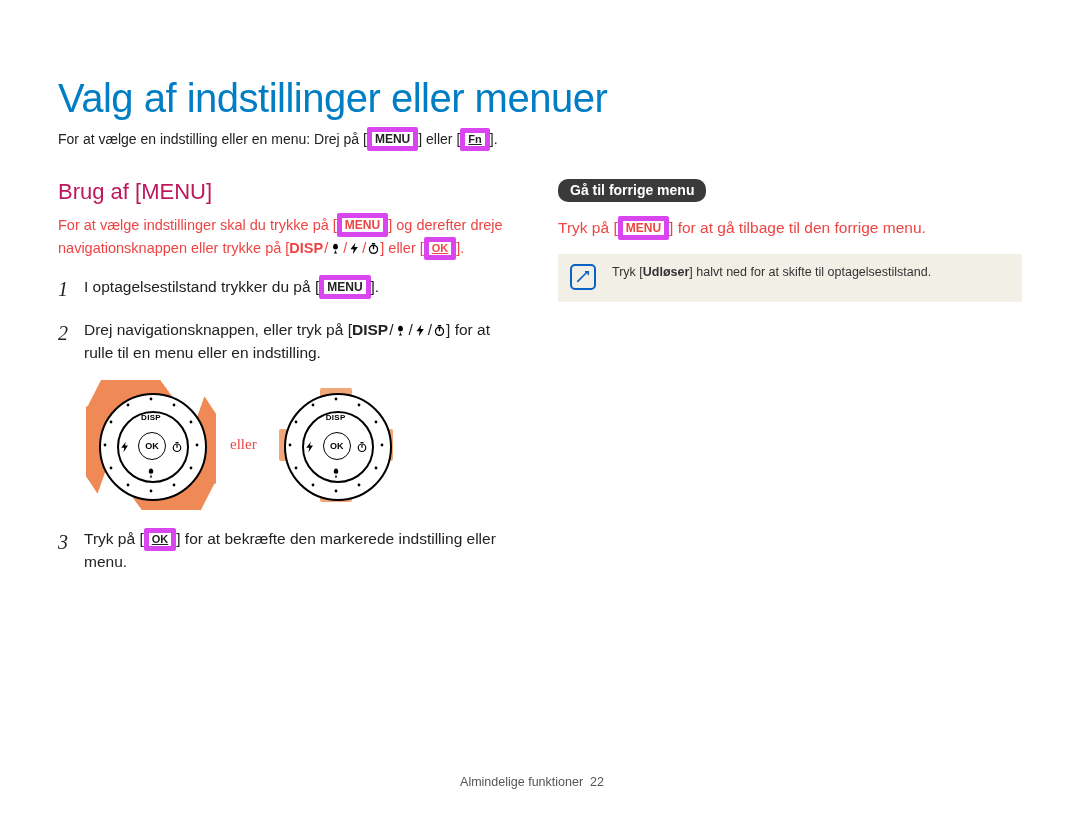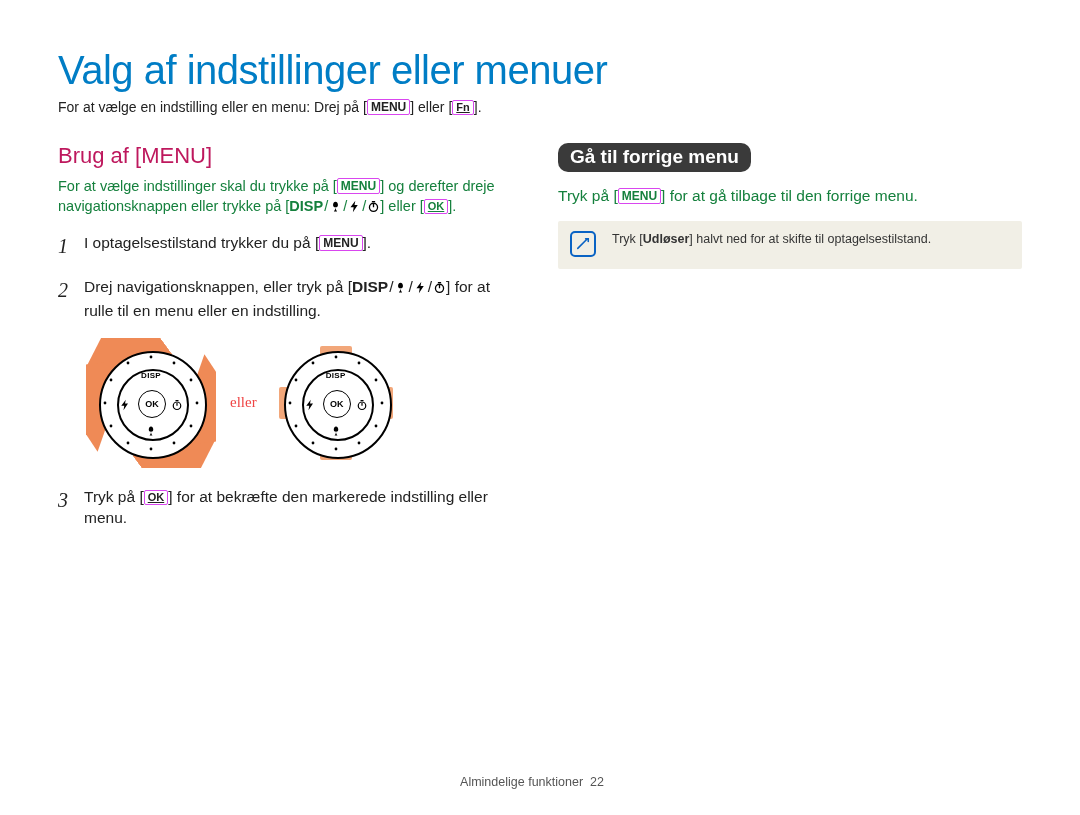--- a/index.html
+++ b/index.html
@@ -9,21 +9,21 @@
     height: 815px;
     background: #fff;
     font-family: Arial, Helvetica, sans-serif;
     color: #000;
   }
   .page {
     position: relative;
     width: 1080px;
     height: 815px;
     box-sizing: border-box;
-    padding: 48px 58px 0 58px;
+    padding: 76px 58px 0 58px;
   }
   .title {
     font-size: 40px;
     font-weight: 400;
     color: #007dc5;
     letter-spacing: -0.5px;
     margin: 0 0 6px 0;
     font-family: Arial, Helvetica, sans-serif;
   }
   .intro {
@@ -40,27 +40,27 @@
     min-width: 0;
   }
   .h2 {
     font-size: 22px;
     color: #be185d;
     margin: 0 0 8px 0;
     font-weight: 400;
   }
   .bodytext {
     font-size: 14.5px;
-    color: #15803d;
+    color: #ef4444;
     line-height: 1.35;
     margin: 0 0 14px 0;
   }
   .btn-label {
     display: inline-block;
-    border: 1px solid #d946ef;
+    border: 5px solid #d946ef;
     border-radius: 2px;
     padding: 0 3px;
     font-weight: bold;
     font-size: 12px;
     line-height: 14px;
     vertical-align: 1px;
   }
   .btn-label.small {
     font-size: 11px;
     line-height: 13px;
@@ -159,21 +159,21 @@
     font-family:Liberation Serif, serif;
   }
 
   
   .pill {
     display:inline-block;
     background:#3a3a3a;
     color:#fff;
     border-radius: 10px;
     padding: 3px 12px 4px 12px;
-    font-size: 19px;
+    font-size: 14px;
     font-weight: bold;
     margin-bottom: 14px;
     text-align: center;
   }
   .notebox {
     background:#f1efe6;
     border-radius: 2px;
     padding: 10px 12px 12px 12px;
     display:flex;
     gap:16px;

